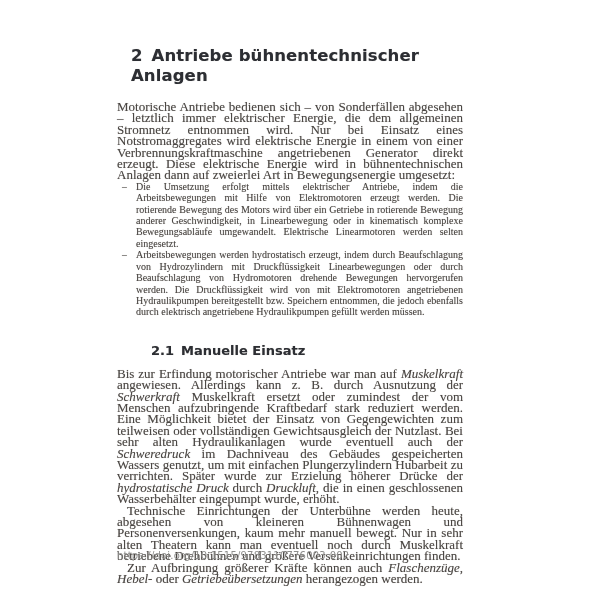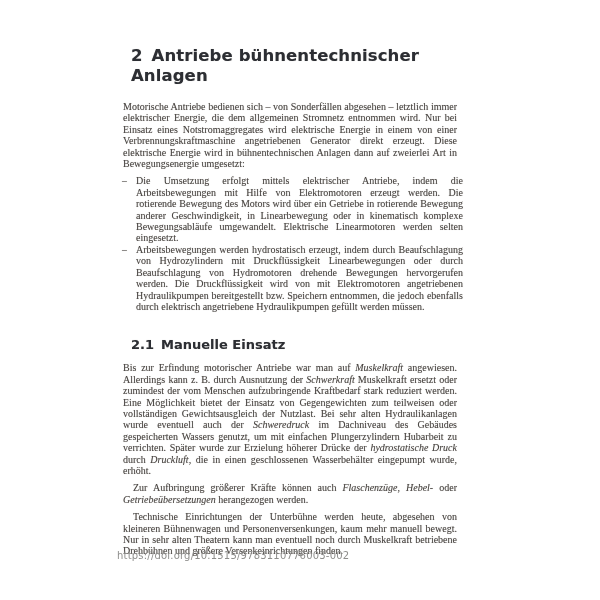--- a/index.html
+++ b/index.html
@@ -34,24 +34,24 @@
   }
   h1.chapter .ch-num { margin-right: 9px; }
   h2.section {
     margin: 25px 0 9px 14px;
     font-family: "DejaVu Sans", "Liberation Sans", sans-serif;
     font-weight: bold;
     font-size: 13px;
     line-height: 16px;
     color: #2c2e33;
   }
-  h2.section .sec-num { margin-right: 7px; }
+  h2.section .sec-num { margin-right: 7px; margin-left: 20px; }
   p.body {
-    margin: 6px;
-    font-size: 10px;
+    margin: 0;
+    font-size: 13px;
     line-height: 11.4px;
     text-align: justify;
     hyphens: auto;
     font-family: Liberation Serif, serif;
     -webkit-hyphens: auto;
   }
   p.spaced { margin-top: 11px; }
   p.indent { text-indent: 10px; }
   .bullets { margin: 0; }
   .bullet {
@@ -105,19 +105,19 @@
         <span class="btext">Arbeitsbewegungen werden hydrostatisch erzeugt, indem durch Beaufschlagung von Hydrozylindern mit Druckflüssigkeit Linearbewegungen oder durch Beaufschlagung von Hydromotoren drehende Bewegungen hervorgerufen werden. Die Druckflüssigkeit wird von mit Elektromotoren angetriebenen Hydraulikpumpen bereitgestellt bzw. Speichern entnommen, die jedoch ebenfalls durch elektrisch angetriebene Hydraulikpumpen gefüllt werden müssen.</span>
       </div>
     </div>
 
 
     <h2 class="section">
       <span class="sec-num">2.1</span><span class="sec-title">Manuelle Einsatz</span>
     </h2>
 
     <p class="body"><span>Bis zur Erfindung motorischer Antriebe war man auf </span><i>Muskelkraft</i><span> angewiesen. Allerdings kann z. B. durch Ausnutzung der </span><i>Schwerkraft</i><span> Muskelkraft ersetzt oder zumindest der vom Menschen aufzubringende Kraftbedarf stark reduziert werden. Eine Möglichkeit bietet der Einsatz von Gegengewichten zum teilweisen oder vollständigen Gewichtsausgleich der Nutzlast. Bei sehr alten Hydraulikanlagen wurde eventuell auch der </span><i>Schweredruck</i><span> im Dachniveau des Gebäudes gespeicherten Wassers genutzt, um mit einfachen Plungerzylindern Hubarbeit zu verrichten. Später wurde zur Erzielung höherer Drücke der </span><i>hydrostatische Druck</i><span> durch </span><i>Druckluft</i><span>, die in einen geschlossenen Wasserbehälter eingepumpt wurde, erhöht.</span></p>
+    <p class="body indent"><span>Technische Einrichtungen der Unterbühne werden heute, abgesehen von kleineren Bühnenwagen und Personenversenkungen, kaum mehr manuell bewegt. Nur in sehr alten Theatern kann man eventuell noch durch Muskelkraft betriebene Drehbühnen und größere Versenkeinrichtungen finden.</span></p>
     <p class="body indent"><span>Zur Aufbringung größerer Kräfte können auch </span><i>Flaschenzüge</i><span>, </span><i>Hebel-</i><span> oder </span><i>Getriebeübersetzungen</i><span> herangezogen werden.</span></p>
-    <p class="body indent"><span>Technische Einrichtungen der Unterbühne werden heute, abgesehen von kleineren Bühnenwagen und Personenversenkungen, kaum mehr manuell bewegt. Nur in sehr alten Theatern kann man eventuell noch durch Muskelkraft betriebene Drehbühnen und größere Versenkeinrichtungen finden.</span></p>
 
   </div>
 
   <div class="doi">https://doi.org/10.1515/9783110776003-002</div>
 </div>
 
 </body></html>

